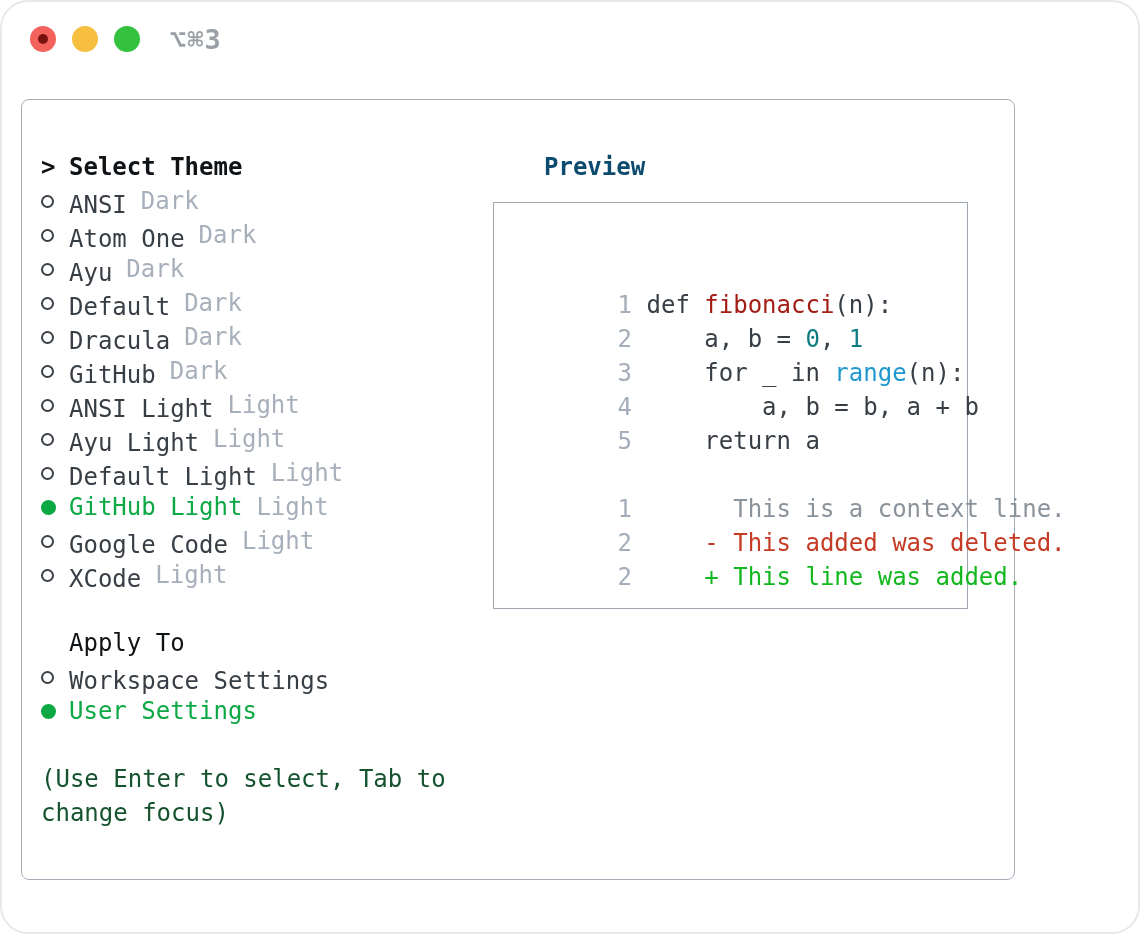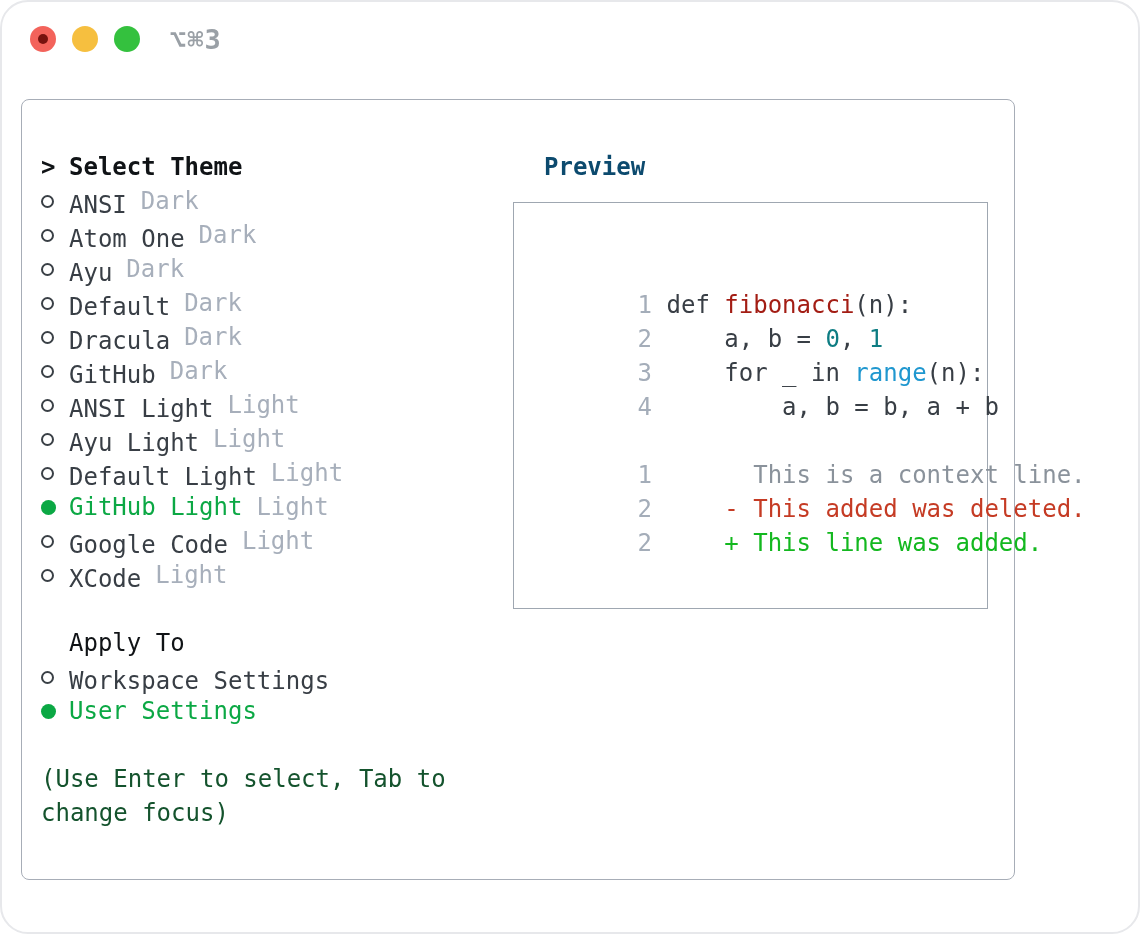--- a/index.html
+++ b/index.html
@@ -63,21 +63,21 @@
   .t-suffix { color: #a7afbb; margin-left: 14px; }
   .opt-sel { color: #0ba844; }
   .hint-row { height: 34px; display: flex; align-items: center; color: #14532d; white-space: pre; }
   
   .preview-title {
     position: absolute; left: 478px; top: 50px; height: 34px;
     display: flex; align-items: center;
     font-size: 24px; font-weight: bold; color: #0c4a6e; margin-left: 44px;
   }
   .preview-box {
-    position: absolute; left: 491px; top: 102px; width: 475px; height: 407px;
+    position: absolute; left: 471px; top: 102px; width: 475px; height: 407px;
     border: 1.5px solid #9fa7b1; background: #fff;
     padding: 51px 8px 0 8px;
     font-size: 24px;
   }
   .cl { height: 34px; line-height: 34px; white-space: pre; }
   .ln          { color: #a4adb9; }
   .tok-plain   { color: #383e45; }
   .tok-func    { color: #a31d14; }
   .tok-num     { color: #0e7d83; }
   .tok-builtin { color: #1f97cf; }
@@ -212,20 +212,23 @@
       </div>
       <div class="cl">
         <span class="ln">2</span><span class="tok-plain">     a, b = </span><span class="tok-num">0</span><span class="tok-plain">, </span><span class="tok-num">1</span>
       </div>
       <div class="cl">
         <span class="ln">3</span><span class="tok-plain">     for _ in </span><span class="tok-builtin">range</span><span class="tok-plain">(n):</span>
       </div>
       <div class="cl">
         <span class="ln">4</span><span class="tok-plain">         a, b = b, a + b</span>
       </div>
+      <div class="cl">
+        <span class="ln">5</span><span class="tok-plain">     return a</span>
+      </div>
       <div class="cl"></div>
       <div class="cl">
         <span class="ln">1</span><span class="tok-ctx">       This is a context line.</span>
       </div>
       <div class="cl">
         <span class="ln">2</span><span class="tok-del">     - This added was deleted.</span>
       </div>
       <div class="cl">
         <span class="ln">2</span><span class="tok-add">     + This line was added.</span>
       </div>

